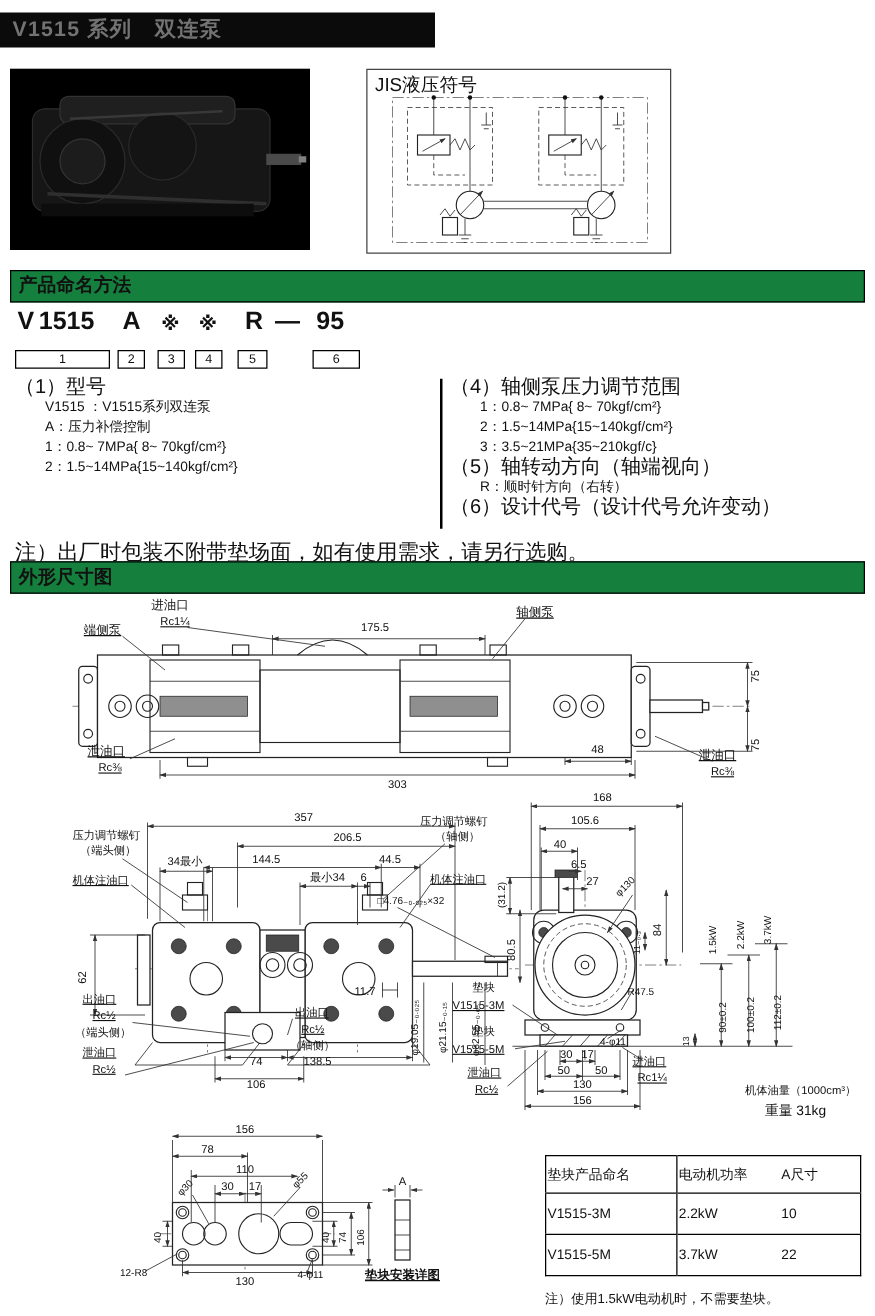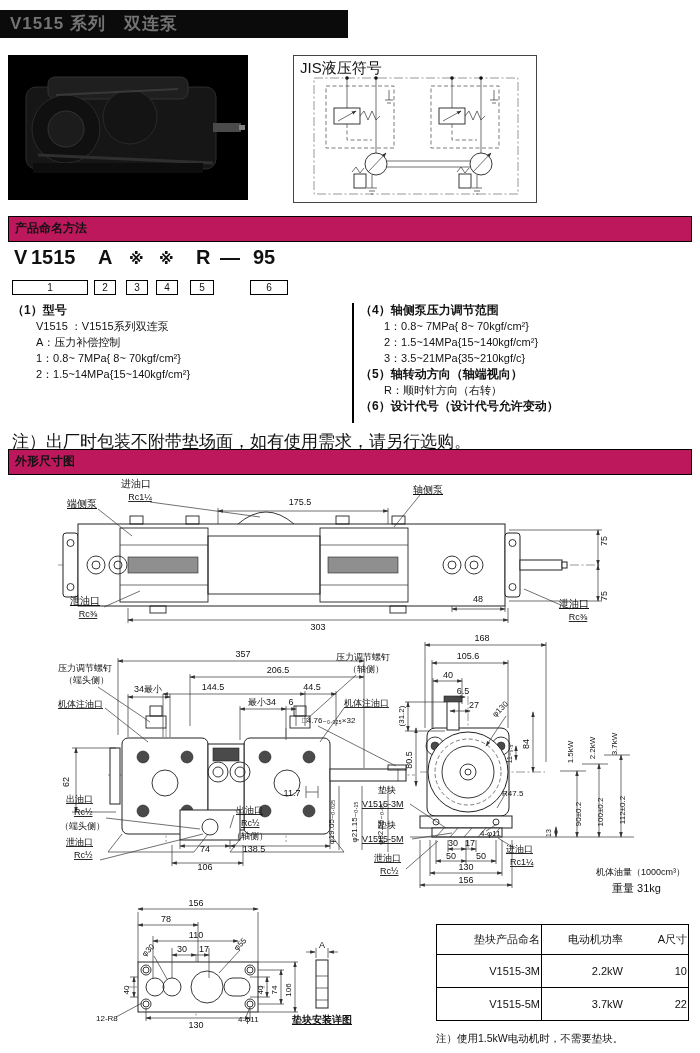--- a/index.html
+++ b/index.html
@@ -6,41 +6,41 @@
   body{width:700px;height:1053px;position:relative;background:#fff;
        font-family:"Liberation Sans","DejaVu Sans",sans-serif;color:#111;overflow:hidden}
   .abs{position:absolute}
   .titlebar{left:0;top:10;width:348px;height:28px;background:#0b0b0b;color:#737373;
             font-size:17px;font-weight:bold;line-height:28px;padding-left:10px;box-sizing:border-box;
             letter-spacing:1px;top:10px}
   .photo{left:8px;top:55px;width:240px;height:145px;background:#000}
   .jisbox{left:293px;top:55px;width:244px;height:148px;border:1px solid #444;box-sizing:border-box}
   .jistitle{left:300px;top:59px;font-size:15px}
   .hdrbox{left:8px;width:684px;height:26px;border:1.5px solid #000;box-sizing:border-box;
-          font-size:12px;font-weight:bold;line-height:23px;padding-left:6px;background:#be185d}
+          font-size:15px;font-weight:bold;line-height:23px;padding-left:6px;background:#15803d}
   .codepart{font-weight:bold;font-size:20px;top:246px;line-height:22px}
   .codesmall{font-size:15px;top:250px;font-weight:bold}
   .numbox{top:280px;height:15px;border:1px solid #000;box-sizing:border-box;
           font-size:10px;text-align:center;line-height:13px}
   .defcol{top:302px;font-size:11px;line-height:16px}
-  .defcol .t{font-weight:bold;font-size:12px}
+  .defcol .t{font-weight:normal;font-size:16px}
   .defcol .s{padding-left:24px}
   .divline{left:352px;top:303px;width:1.5px;height:120px;background:#000}
   .notetxt{font-size:17px}
   svg text{font-family:"Liberation Sans","DejaVu Sans",sans-serif;fill:#111}
   .ln{fill:none;stroke:#333;stroke-width:.7}
   .geo{fill:#fff;stroke:#222;stroke-width:1}
   .geo2{fill:none;stroke:#222;stroke-width:.9}
   .cl{fill:none;stroke:#555;stroke-width:.6;stroke-dasharray:9 2.5 2 2.5}
   .dsh{fill:none;stroke:#444;stroke-width:.7;stroke-dasharray:4 2.5}
   .dark{fill:#4a4a4a;stroke:#222;stroke-width:.6}
   .band{fill:#8f8f8f;stroke:#222;stroke-width:.6}
   .padtable{position:absolute;left:436px;top:924px;width:246px;border-collapse:collapse;
             border:1.5px solid #000;table-layout:fixed}
-  .padtable td{font-size:11px;text-align:right;height:30px;border-top:1px solid #000}
+  .padtable td{font-size:11px;text-align:left;height:30px;border-top:1px solid #000}
   .padtable tr:first-child td{border-top:none;height:27px}
   .padtable td.c1{border-right:1px solid #000;width:102px}
   .padtable td.c2{width:80px}
   .padtable td.c3{width:62px}
   .tnote{left:436px;top:1032px;font-size:10.5px}
 </style>
 </head>
 <body>
 
 <div class="abs titlebar">

